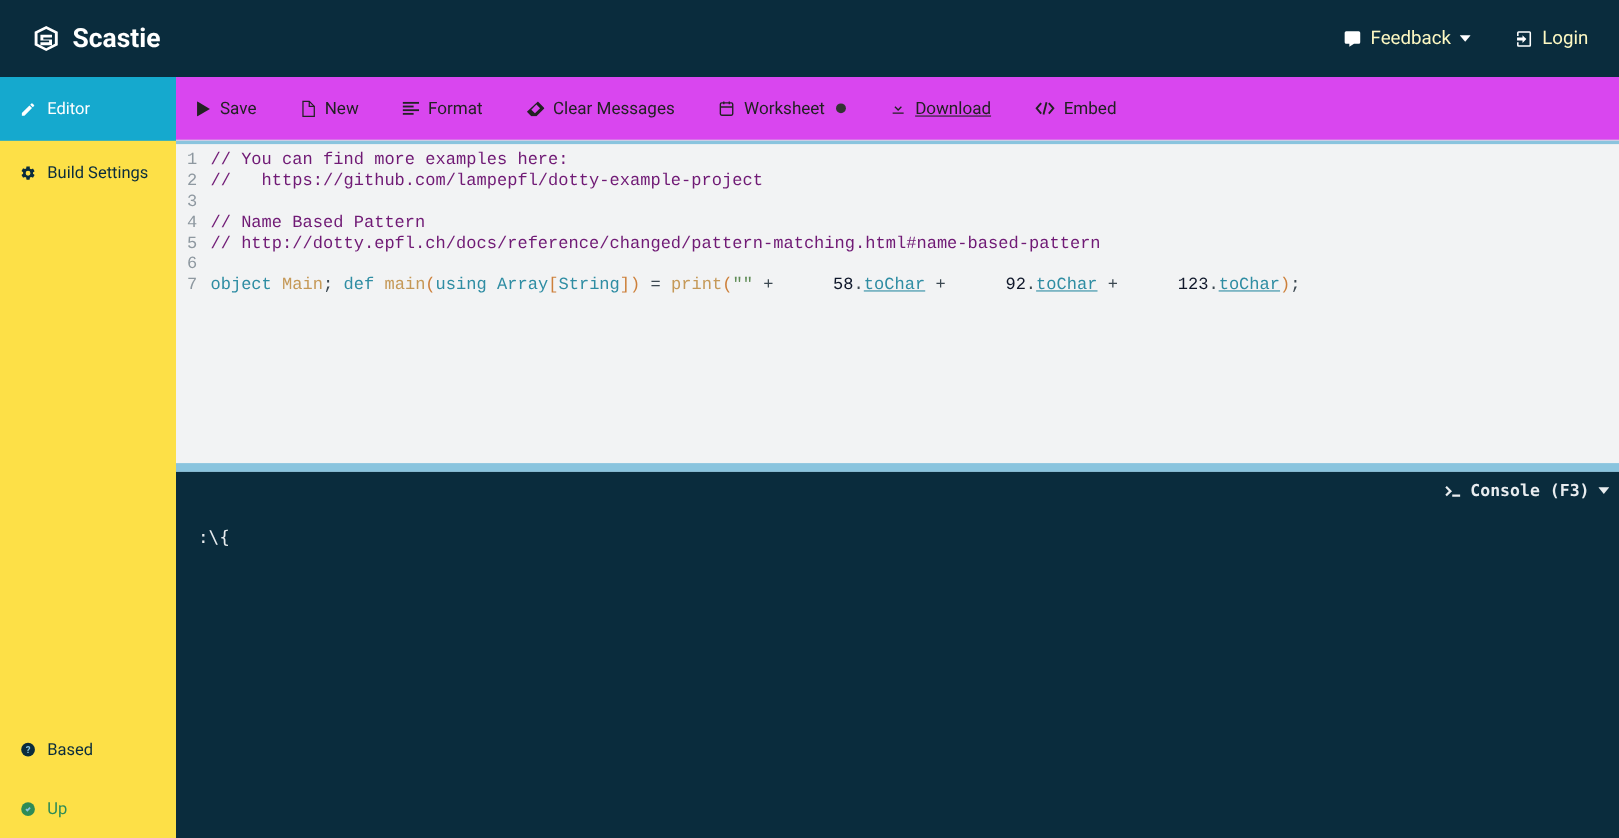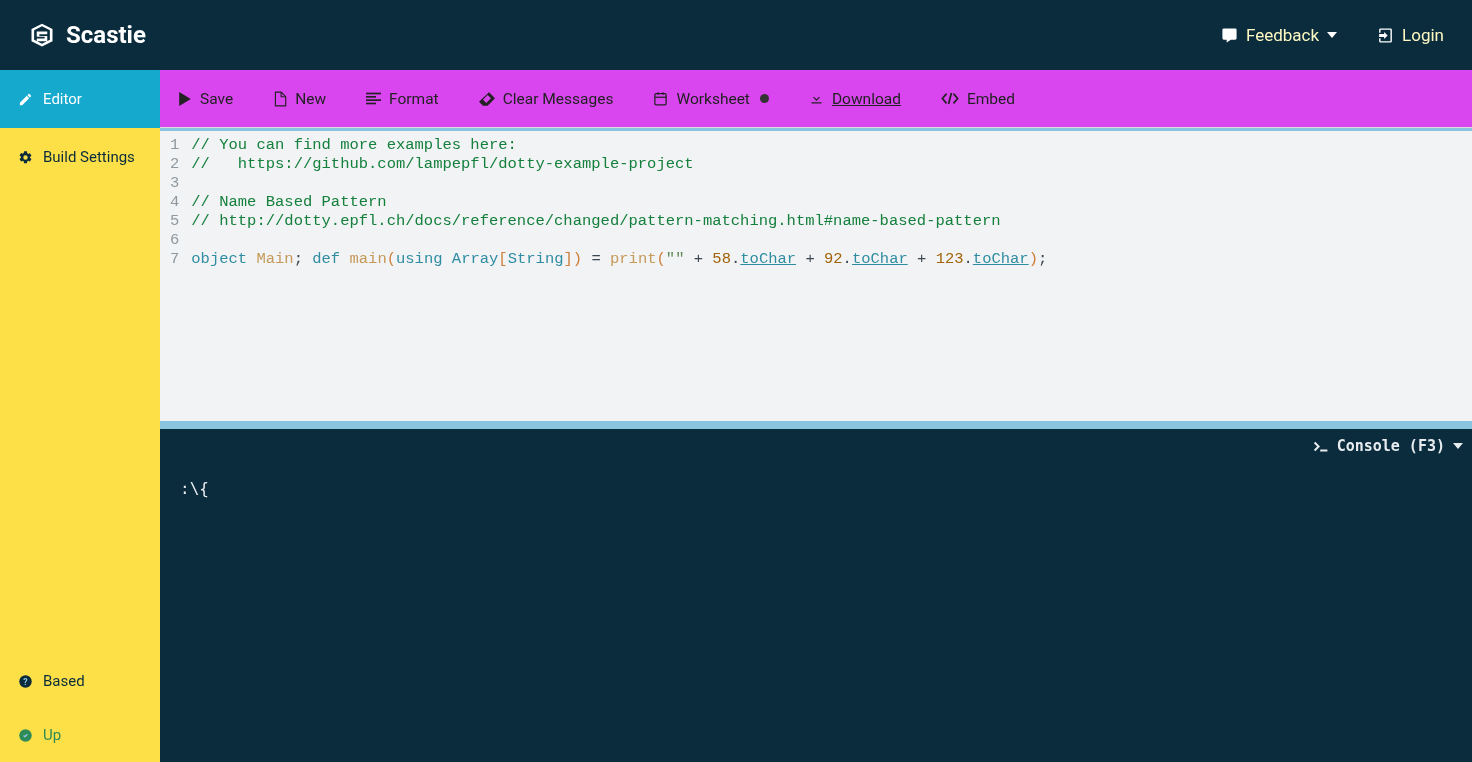--- a/index.html
+++ b/index.html
@@ -20,29 +20,29 @@
 .side-bottom.up { color: #2e8b57; }
 .main { flex: 1; display:flex; flex-direction:column; min-width:0; }
 .toolbar { height: 58px; background: #d946ef; border-bottom: 1px solid #d8dcdf; display:flex; align-items:center; padding: 0 18px; gap: 40px; font-size:15.5px; color:#222; }
 .tool-item { display:flex; align-items:center; gap:8px; cursor:pointer; }
 .tool-item.underline span.lbl { text-decoration: underline; }
 .dot { width:9px; height:9px; background:#333; border-radius:50%; margin-left:2px; }
 .editor-wrap { display:flex; height: 293px; background:#f2f3f4; border-top:3px solid #8ac4de; font-family: "SFMono-Regular", Consolas, "Liberation Mono", Menlo, monospace; font-size:15.5px; line-height:19px; }
 .gutter { text-align:right; color:#8e98a0; padding: 5px 6px 0 10px; user-select:none; }
 .gutter div { }
 .code { padding:5px 0 0 6px; white-space:pre; color:#3b4750; }
-.tok-comment { color:#15803d; }
+.tok-comment { color:#701a75; }
 .tok-kw { color:#2f8da3; }
 .tok-type { color:#2f8da3; }
 .tok-classname { color:#c59958; }
 .tok-fn { color:#c59958; }
 .tok-paren { color:#cd803b; font-weight:500; }
 .tok-eq { color:#3b4750; }
 .tok-str { color:#5f8c56; }
-.tok-num { color:#a16207; }
+.tok-num { color:#0f172a;margin-left:45px; }
 .tok-method { color:#2f8da3;text-decoration:underline; }
 .tok-plain { color:#3b4750; }
 .console-sep { height:8px; background:#8ac4de; }
 .console { flex:1; background:#0a2c3d; color:#e8ecef; font-family: "SFMono-Regular", Consolas, monospace; position:relative; }
 .console-header { position:absolute; top:8px; right:9px; display:flex; align-items:center; gap:8px; font-size:15px; cursor:pointer; font-weight:600; }
 .console-body { padding: 50px 0 0 20px; font-size:16px; }
 .icon { display:inline-flex; align-items:center; justify-content:center; }
 svg { display:block; }
 </style>
 </head>

